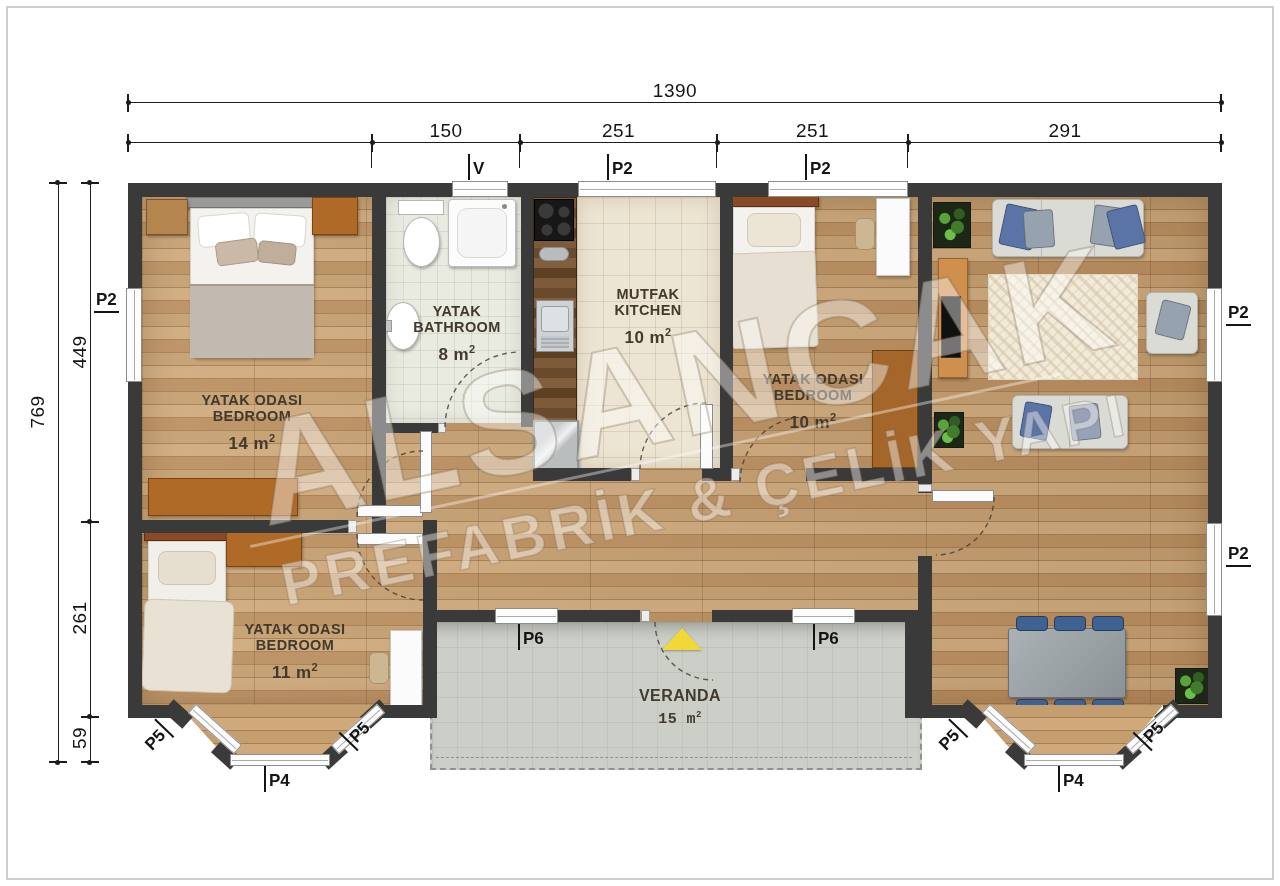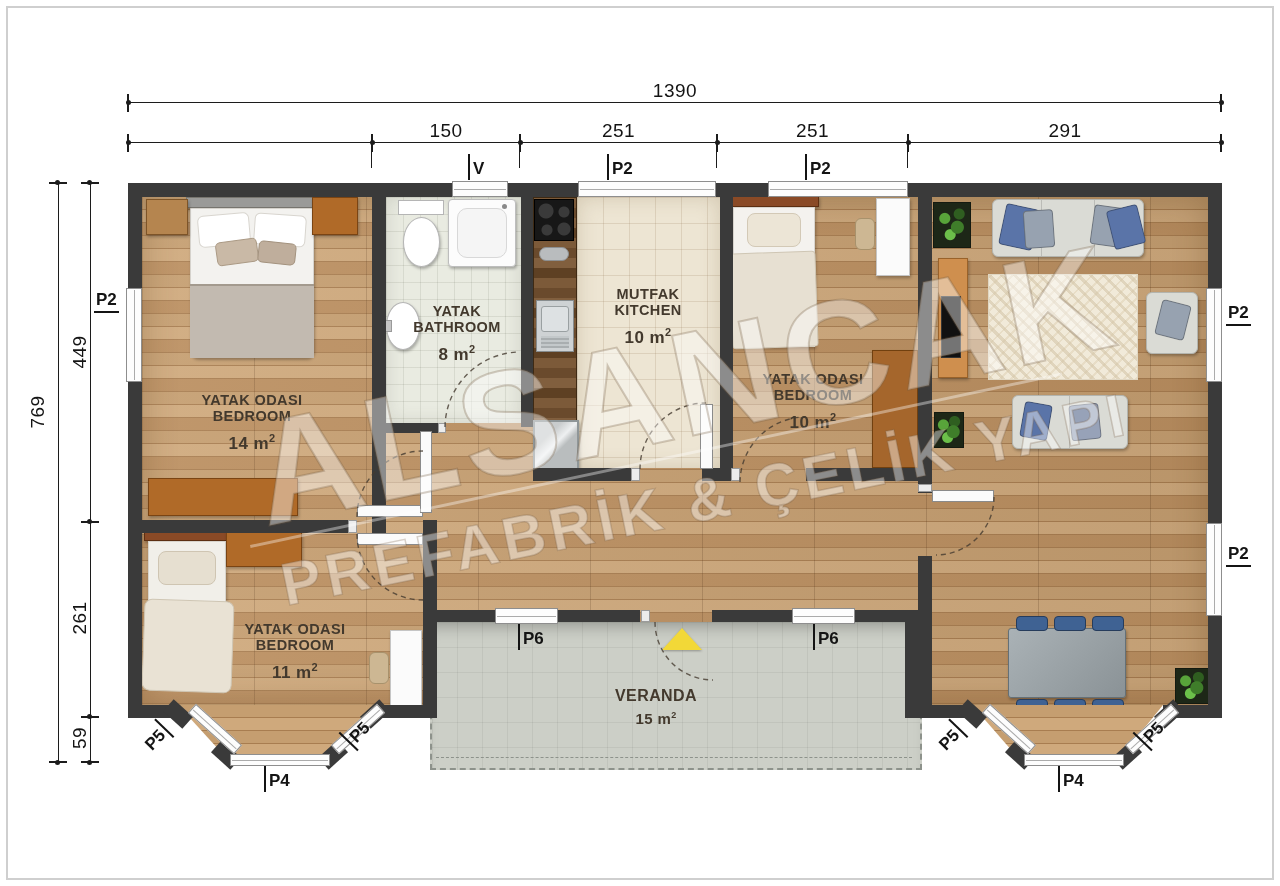--- a/index.html
+++ b/index.html
@@ -49,21 +49,21 @@
   .code .bar{width:2px;height:26px;background:#141414;margin-right:3px;}
   .code .bar.after{margin-right:0;margin-left:3px;}
   .code .txt{padding-top:5px;}
   .code.ul{border-bottom:2px solid #141414;padding:0 2px 1px 2px;}
   .code.rot45{transform:rotate(-46deg);}
   
   .room-label{position:absolute;text-align:center;color:#43392d;font-weight:bold;
     font-size:14.5px;line-height:16px;letter-spacing:0.4px;z-index:40;}
   .room-label .area{font-size:17px;margin-top:6px;}
   .room-label sup{font-size:11px;}
-  .room-label .area-sm{font-size:15px;margin-top:3px;}
+  .room-label .area-sm{font-size:15px;margin-top:3px;font-family:Liberation Mono, monospace;}
   .room-label .area-sm sup{font-size:9px;}
   
   .furn{position:absolute;z-index:10;box-sizing:border-box;}
   .shadow{box-shadow:1px 2px 3px rgba(0,0,0,0.28);}
   .cush{position:absolute;z-index:11;border-radius:4px;border:1px solid rgba(0,0,0,0.28);box-sizing:border-box;}
   .dchair{position:absolute;z-index:11;width:30px;height:13px;background:#3f6293;border:1px solid #263c5c;border-radius:4px;}
   .plant{position:absolute;z-index:11;background:
     radial-gradient(circle at 30% 35%, #58a43a 0 5px, transparent 6px),
     radial-gradient(circle at 65% 55%, #3f7d2a 0 6px, transparent 7px),
     radial-gradient(circle at 45% 72%, #6cc04a 0 5px, transparent 6px),
@@ -258,21 +258,21 @@
   <div class="room-label" style="left:723px;top:371px;width:180px;">
     <div>YATAK ODASI</div>
     <div>BEDROOM</div>
     <div class="area"><span>10 m</span><sup>2</sup></div>
   </div>
   <div class="room-label" style="left:205px;top:621px;width:180px;">
     <div>YATAK ODASI</div>
     <div>BEDROOM</div>
     <div class="area"><span>11 m</span><sup>2</sup></div>
   </div>
-  <div class="room-label" style="left:576px;top:688px;width:160px;font-size:16px;">
+  <div class="room-label" style="left:600px;top:688px;width:160px;font-size:16px;">
     <div>VERANDA</div>
     <div class="area-sm"><span>15 m</span><sup>2</sup></div>
   </div>
 
   <div class="dline-h" style="left:128px;top:102px;width:1094px;"></div>
   <div class="tick-v" style="left:127px;top:94px;"></div>
   <div class="tick-v" style="left:1220px;top:94px;"></div>
   <div class="dot" style="left:126px;top:100px;"></div>
   <div class="dot" style="left:1219px;top:100px;"></div>
   <div class="dimnum" style="left:128px;top:80px;width:1094px;">1390</div>

